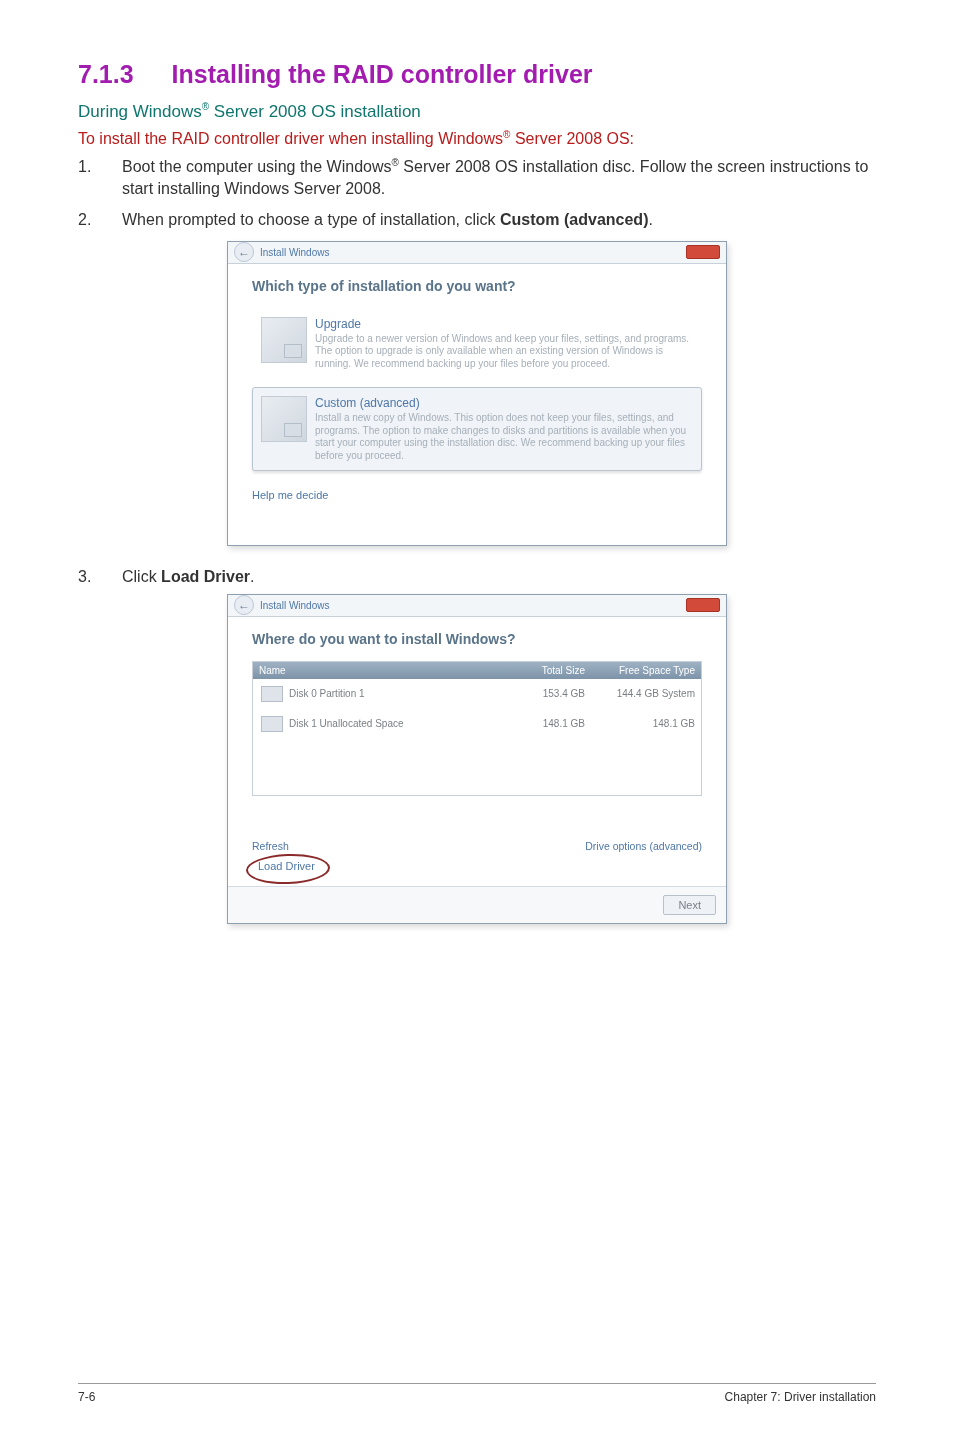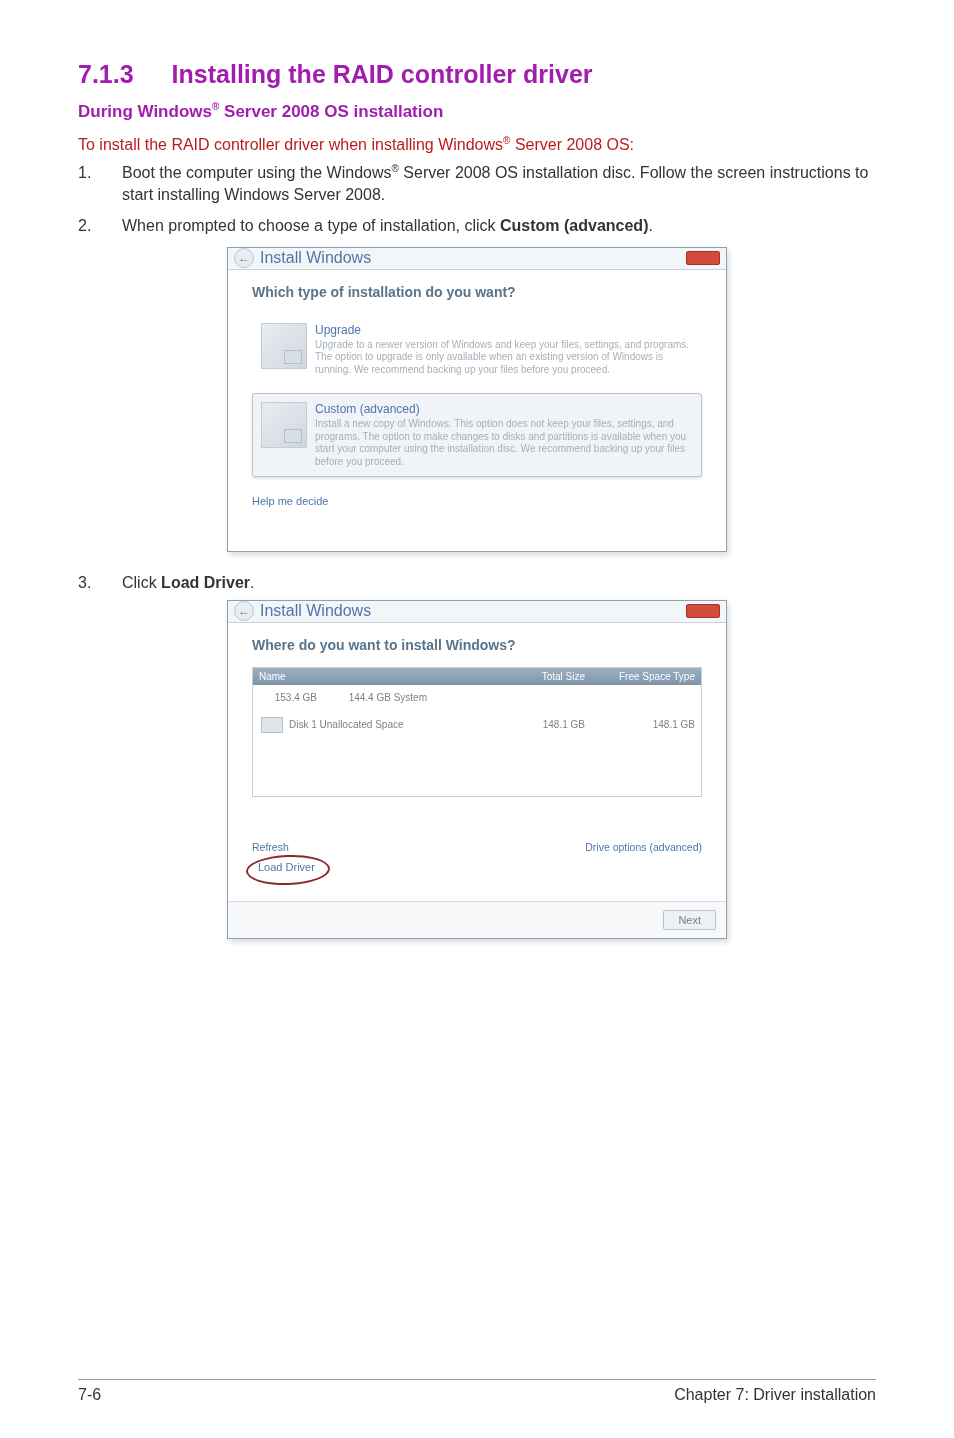--- a/index.html
+++ b/index.html
@@ -14,23 +14,23 @@
     }
     .heading {
       font-size: 25px;
       font-weight: bold;
       color: #a21caf;
       margin-bottom: 12px;
     }
     .heading .num { display: inline-block; margin-right: 38px; }
     .subheading {
       font-size: 17px;
-      font-weight: bold;
-      color: #a21caf;
-      margin-bottom: 12px;
+      font-weight: normal;
+      color: #0f766e;
+      margin-bottom: 6px;
     }
     .bodytext { font-size: 16px; color: #b91c1c; line-height: 1.35; }
     sup { font-size: 10px; vertical-align: super; }
     .list { margin-top: 6px; }
     .list-item { display: flex; font-size: 16px; color: #333; line-height: 1.35; margin-bottom: 10px; }
     .list-num { width: 44px; flex-shrink: 0; }
     .list-body { flex: 1; }
     .bold { font-weight: bold; }
 
     
@@ -46,21 +46,21 @@
     .titlebar {
       height: 22px; display: flex; align-items: center; justify-content: space-between;
       padding: 0 6px; border-bottom: 1px solid #c8d0d8; background: #f3f6f9;
     }
     .titlebar-left { display: flex; align-items: center; gap: 6px; }
     .back-btn {
       width: 20px; height: 20px; border-radius: 50%; background: #e8edf3;
       border: 1px solid #bcc8d4; display:flex; align-items:center; justify-content:center;
       color:#6b7c8c; font-size: 12px;
     }
-    .title-text { color:#4e77a8; font-size: 16px; filter: blur(.5px); }
+    .title-text { color:#4e77a8; font-size: 10px; filter: blur(.5px); }
     .close-btn {
       width: 34px; height: 14px; background: #d14a3a; border-radius: 2px; border:1px solid #a83324;
     }
     .inner { padding: 14px 24px 18px 24px; }
     .q { color:#5a748a; font-size: 14px; margin-bottom: 14px; filter: blur(.4px); font-weight: bold; }
 
     .option-row { display:flex; gap:8px; padding:8px 8px; border-radius:3px; }
     .option-row.highlight { background:#f0f4f8; border:1px solid #b9c5d1; box-shadow: 0 2px 3px rgba(0,0,0,.12); }
     .option-row.plain { border:1px solid transparent; }
     .thumb {
@@ -90,31 +90,31 @@
     .load-link {
       display:inline-block; color:#4e77a8; font-size:11px; padding:2px 8px 4px 6px; filter: blur(.4px);
     }
     .small-link { color:#4e77a8; font-size:10.5px; filter: blur(.5px); margin-bottom:6px; display:block; }
     .right-link { color:#4e77a8; font-size:10.5px; filter: blur(.5px); }
     .hand-circle {
       position:absolute; border:2px solid #8a2a2a; border-radius:50%;
       width:84px; height:30px; left:-6px; top:-4px; pointer-events:none;
       transform: rotate(-2deg);
     }
-    .next-bar { border-top:1px solid #d5dbe2; margin-top:16px; padding:8px 10px; text-align:right; background:#f6f8fa; }
+    .next-bar { border-top:1px solid #d5dbe2; margin-top:2px; padding:8px 10px; text-align:right; background:#f6f8fa; }
     .next-btn {
       display:inline-block; border:1px solid #b8c1cb; background:#eef1f5; color:#7a818a;
       font-size:11px; padding:3px 14px; border-radius:2px; filter: blur(.4px);
     }
 
     
     .footer {
       position:absolute; left:78px; right:78px; bottom:34px;
       border-top:1px solid #999; padding-top:6px;
-      display:flex; justify-content:space-between; font-size:16px; color:#333;
+      display:flex; justify-content:space-between; font-size:12px; color:#333;
     }
   </style>
 </head>
 <body>
 
 <div class="heading">
   <span class="num">7.1.3</span><span>Installing the RAID controller driver</span>
 </div>
 
 <div class="subheading">
@@ -197,20 +197,24 @@
     <div class="inner" style="padding-bottom:8px">
       <div class="q">Where do you want to install Windows?</div>
 
       <div style="border:1px solid #c7cfd8;">
         <div class="disk-head">
           <div class="dc1">Name</div>
           <div class="dc2">Total Size</div>
           <div class="dc3">Free Space   Type</div>
         </div>
         <div class="disk-row">
+          <div class="dc1">
+              <div class="disk-icon"></div>
+              <span>Disk 0 Partition 1</span>
+            </div>
           <div class="dc2">153.4 GB</div>
           <div class="dc3">144.4 GB   System</div>
         </div>
         <div class="disk-row">
           <div class="dc1">
               <div class="disk-icon"></div>
               <span>Disk 1 Unallocated Space</span>
             </div>
           <div class="dc2">148.1 GB</div>
           <div class="dc3">148.1 GB</div>

